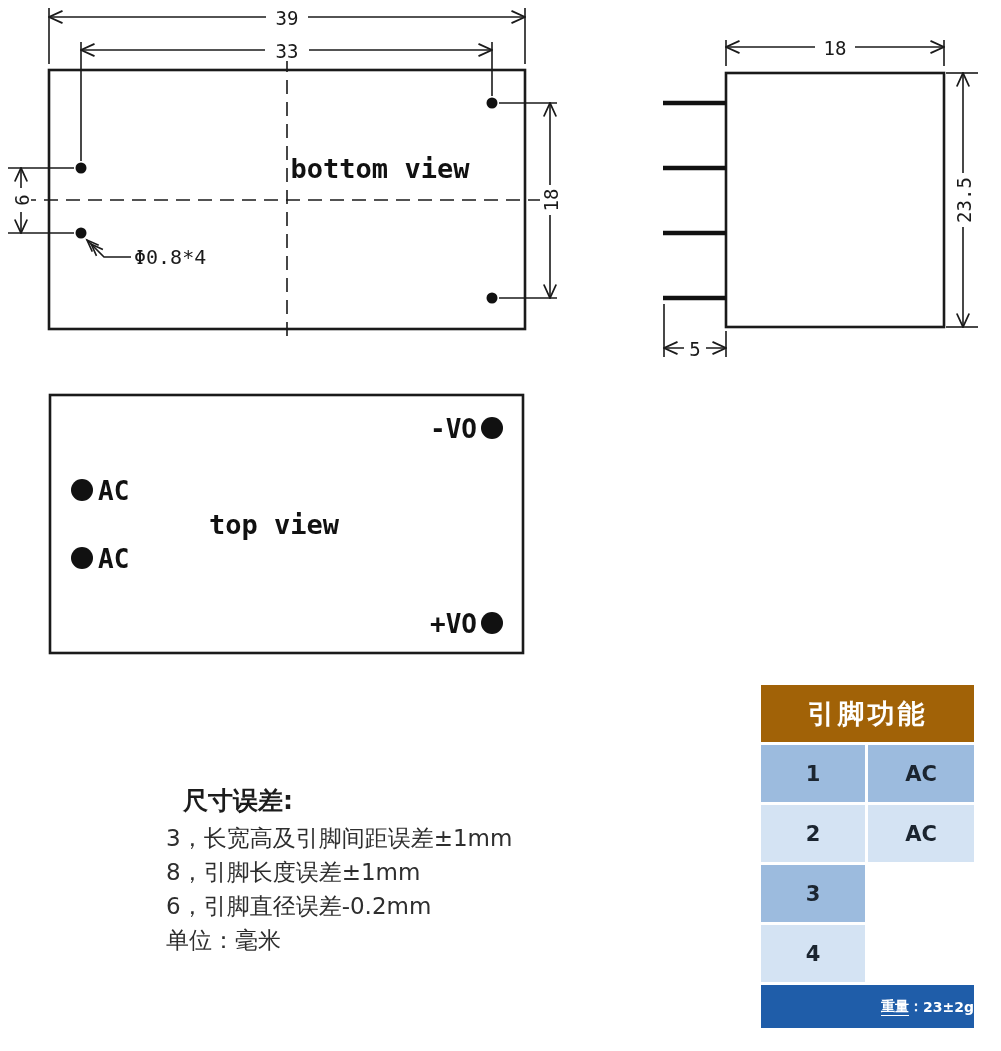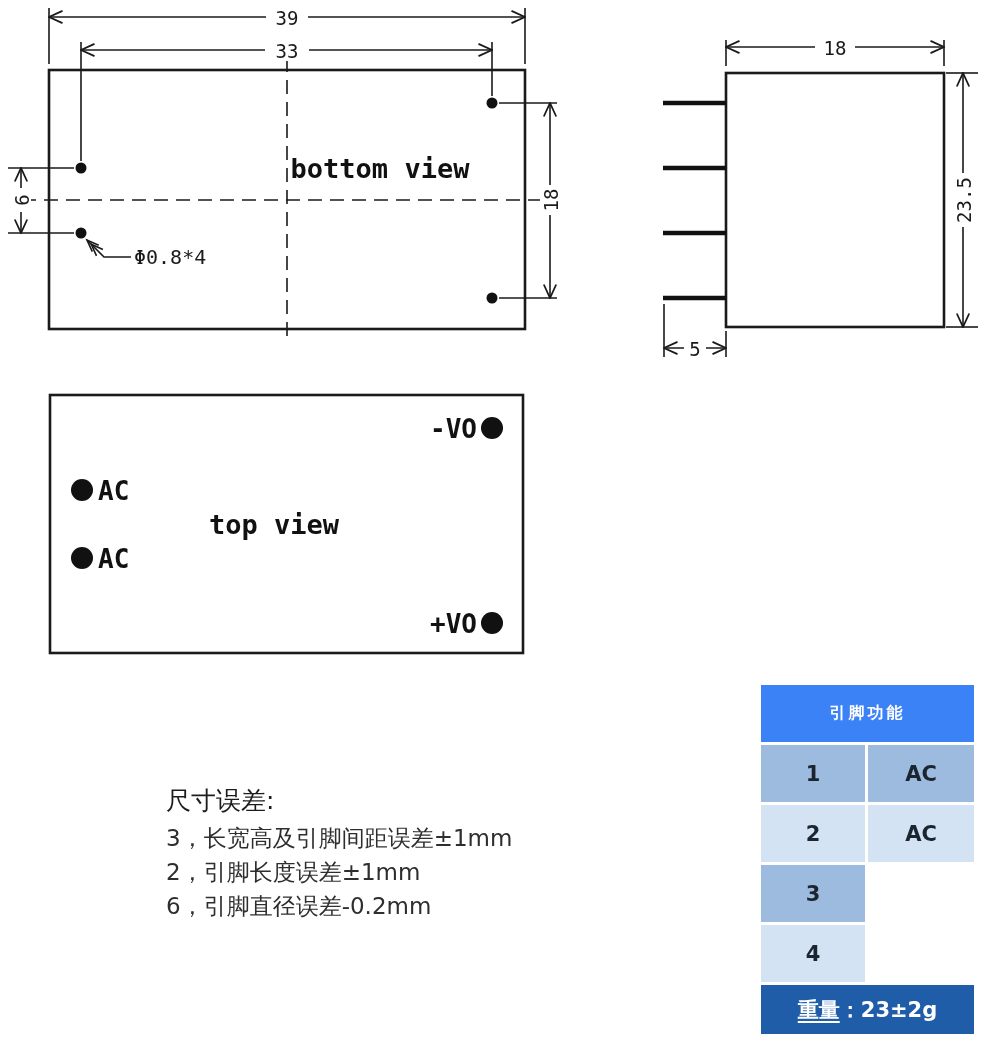--- a/index.html
+++ b/index.html
@@ -16,38 +16,38 @@
   text{fill:#1a1a1a;}
   .dim{font:19px "DejaVu Sans Mono","Liberation Mono",monospace;}
   .viewlbl{font:bold 27px "DejaVu Sans Mono","Liberation Mono",monospace;fill:#111;}
   .pinlbl{font:bold 26px "DejaVu Sans Mono","Liberation Mono",monospace;fill:#111;}
   .phi{font:20px "DejaVu Sans Mono","Liberation Mono",monospace;}
 
   
   .notes{position:absolute;left:166px;top:784px;color:#2e2e2e;
          font-family:"DejaVu Sans","Liberation Sans",sans-serif;
          font-size:23px;line-height:34px;white-space:nowrap;}
-  .notes-title{font-weight:normal;font-size:25px;color:#1c1c1c;margin-bottom:3px;}
+  .notes-title{font-weight:bold;font-size:25px;color:#1c1c1c;margin-bottom:3px;margin-left:17px;}
 
   
   .pin-table{position:absolute;left:761px;top:685px;width:213px;
              display:flex;flex-direction:column;gap:3px;
              font-family:"DejaVu Sans","Liberation Sans",sans-serif;}
-  .pt-header{height:57px;background:#3b82f6;color:#ffffff;font-weight:bold;
-             font-size:16px;letter-spacing:3px;
+  .pt-header{height:57px;background:#a16207;color:#ffffff;font-weight:bold;
+             font-size:27px;letter-spacing:3px;
              display:flex;align-items:center;justify-content:center;}
   .pt-row{display:flex;gap:3px;height:57px;}
   .pt-cell{display:flex;align-items:center;justify-content:center;
            font-weight:bold;font-size:21px;color:#1b2530;}
   .pt-cell.num{flex:0 0 104px;}
   .pt-cell.fn{flex:1;}
   .pt-row.med .pt-cell{background:#9cbbde;}
   .pt-row.lt  .pt-cell{background:#d4e3f3;}
-  .pt-footer{height:49px;background:#1f5da9;color:#ffffff;font-weight:bold;
-             font-size:21px;display:flex;align-items:center;justify-content:center;}
+  .pt-footer{height:43px;background:#1f5da9;color:#ffffff;font-weight:bold;
+             font-size:14px;display:flex;align-items:center;justify-content:flex-end;}
   .pt-footer .u{text-decoration:underline;text-underline-offset:4px;}
 </style>
 </head>
 <body>
 
 <div class="canvas">
 
   <svg width="1001" height="680" viewBox="0 0 1001 680">
     <defs>
       <marker id="arw" viewBox="0 0 16 16" markerWidth="18" markerHeight="18" refX="15" refY="8" orient="auto-start-reverse" markerUnits="userSpaceOnUse">
@@ -161,22 +161,23 @@
       <text class="pinlbl" x="477" y="624" text-anchor="end" dominant-baseline="central">+VO</text>
 
       <text class="viewlbl" x="274" y="524" text-anchor="middle" dominant-baseline="central">top view</text>
     </g>
   </svg>
 
   
   <div class="notes">
     <div class="notes-title">尺寸误差:</div>
     <div class="notes-line">3，长宽高及引脚间距误差±1mm</div>
-    <div class="notes-line">2，引脚长度误差±1mm</div>
+    <div class="notes-line">8，引脚长度误差±1mm</div>
     <div class="notes-line">6，引脚直径误差-0.2mm</div>
+    <div class="notes-line">单位：毫米</div>
   </div>
 
   
   <div class="pin-table">
     <div class="pt-header">引脚功能</div>
 
     <div class="pt-row med">
       <div class="pt-cell num">1</div>
       <div class="pt-cell fn">AC</div>
     </div>

